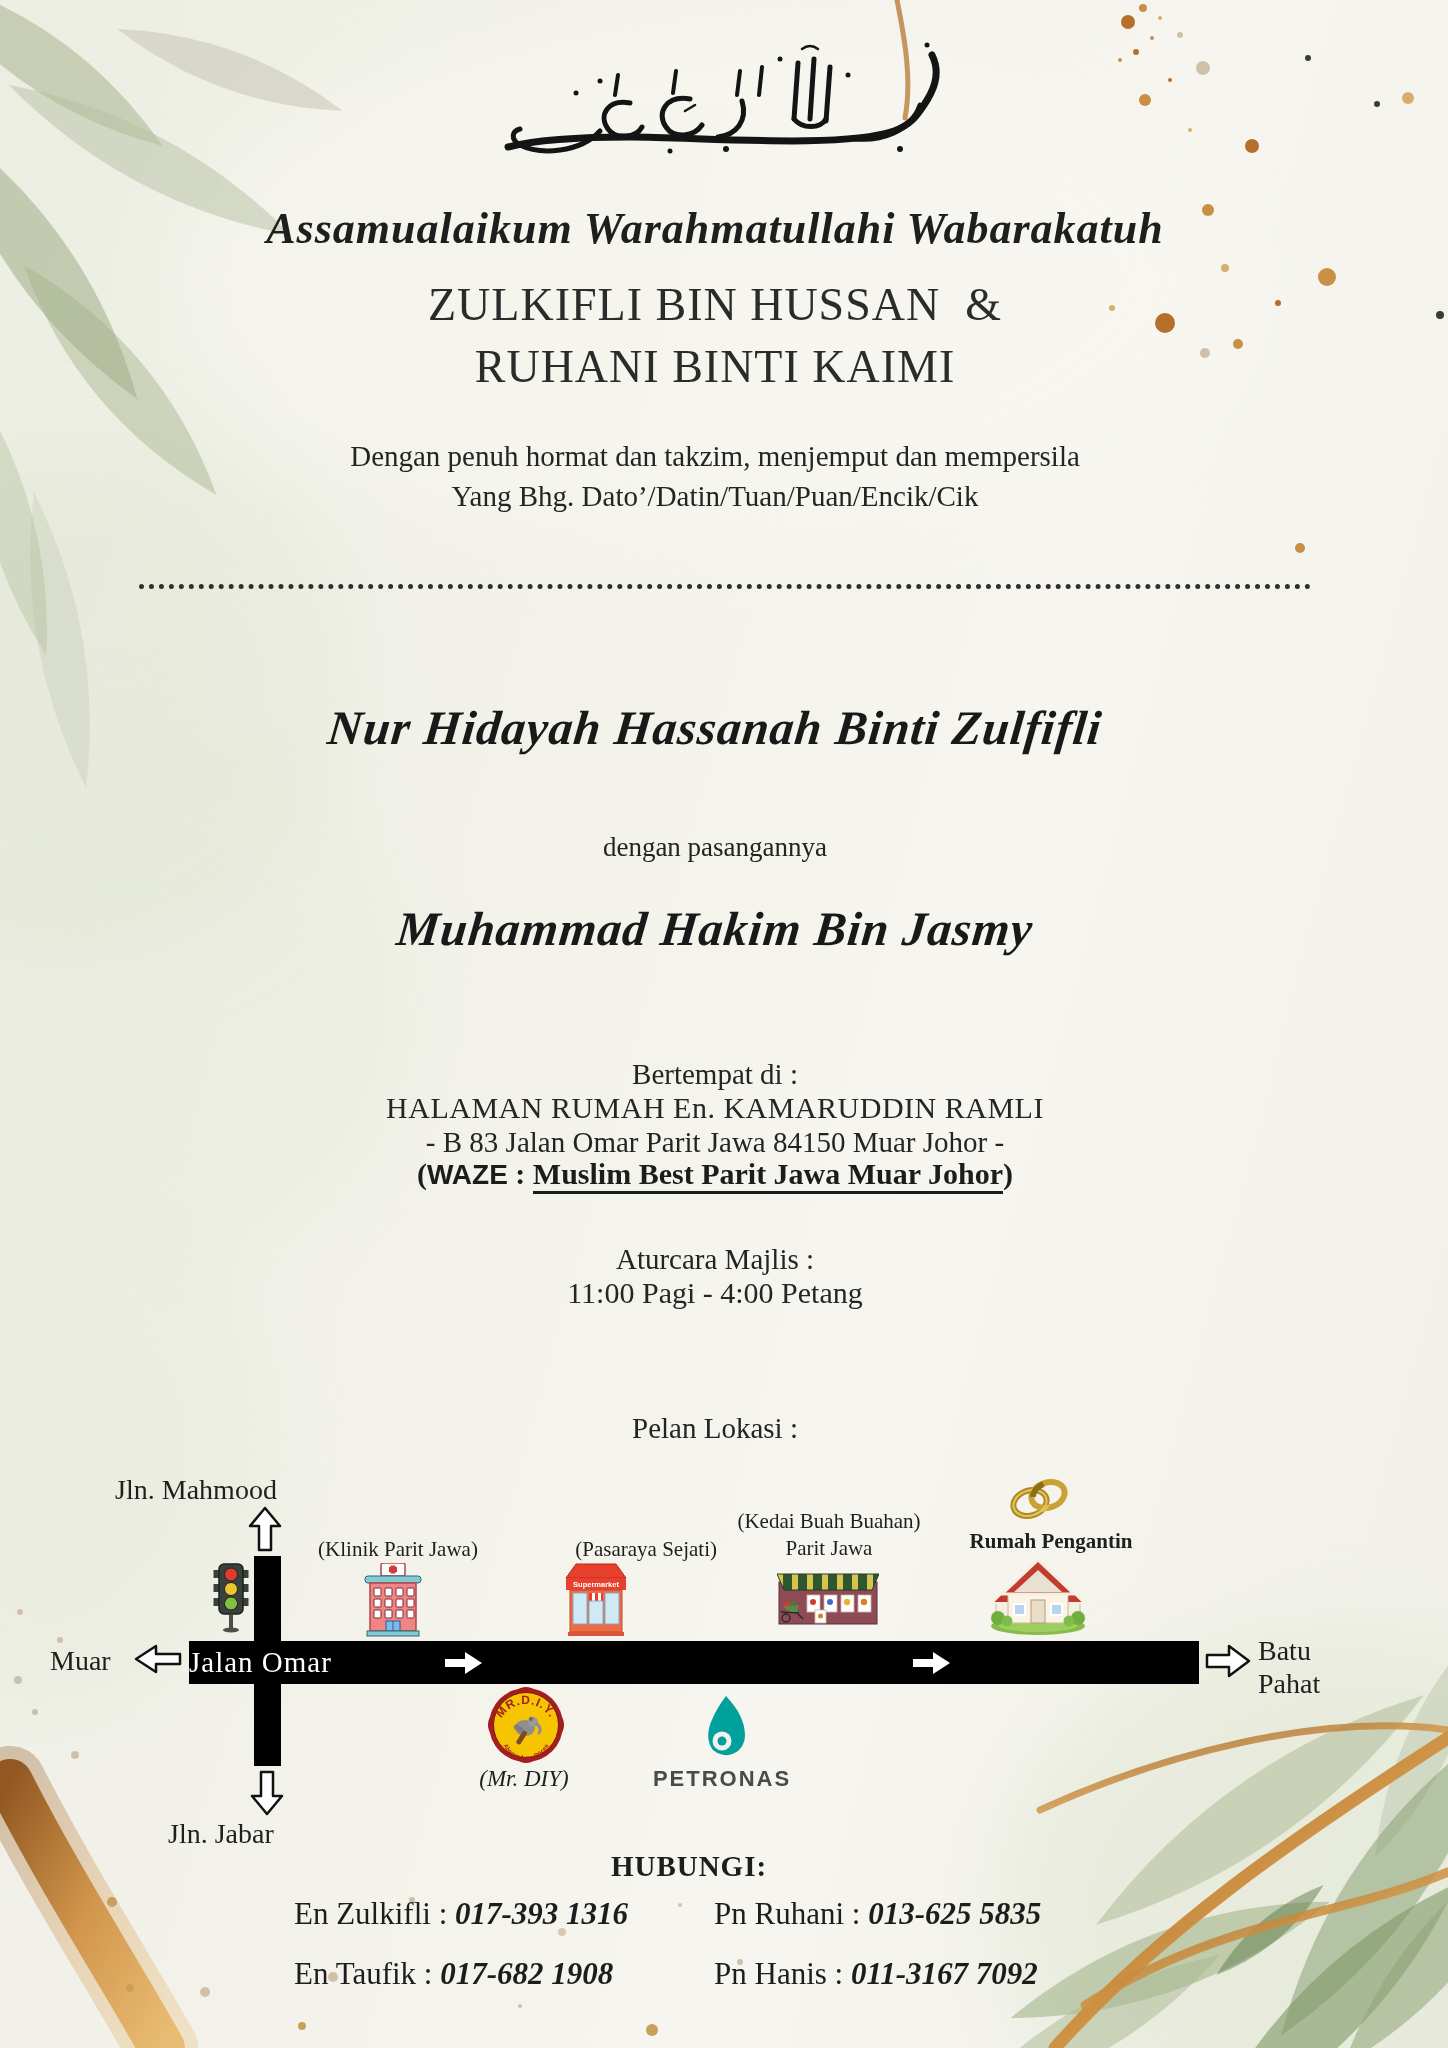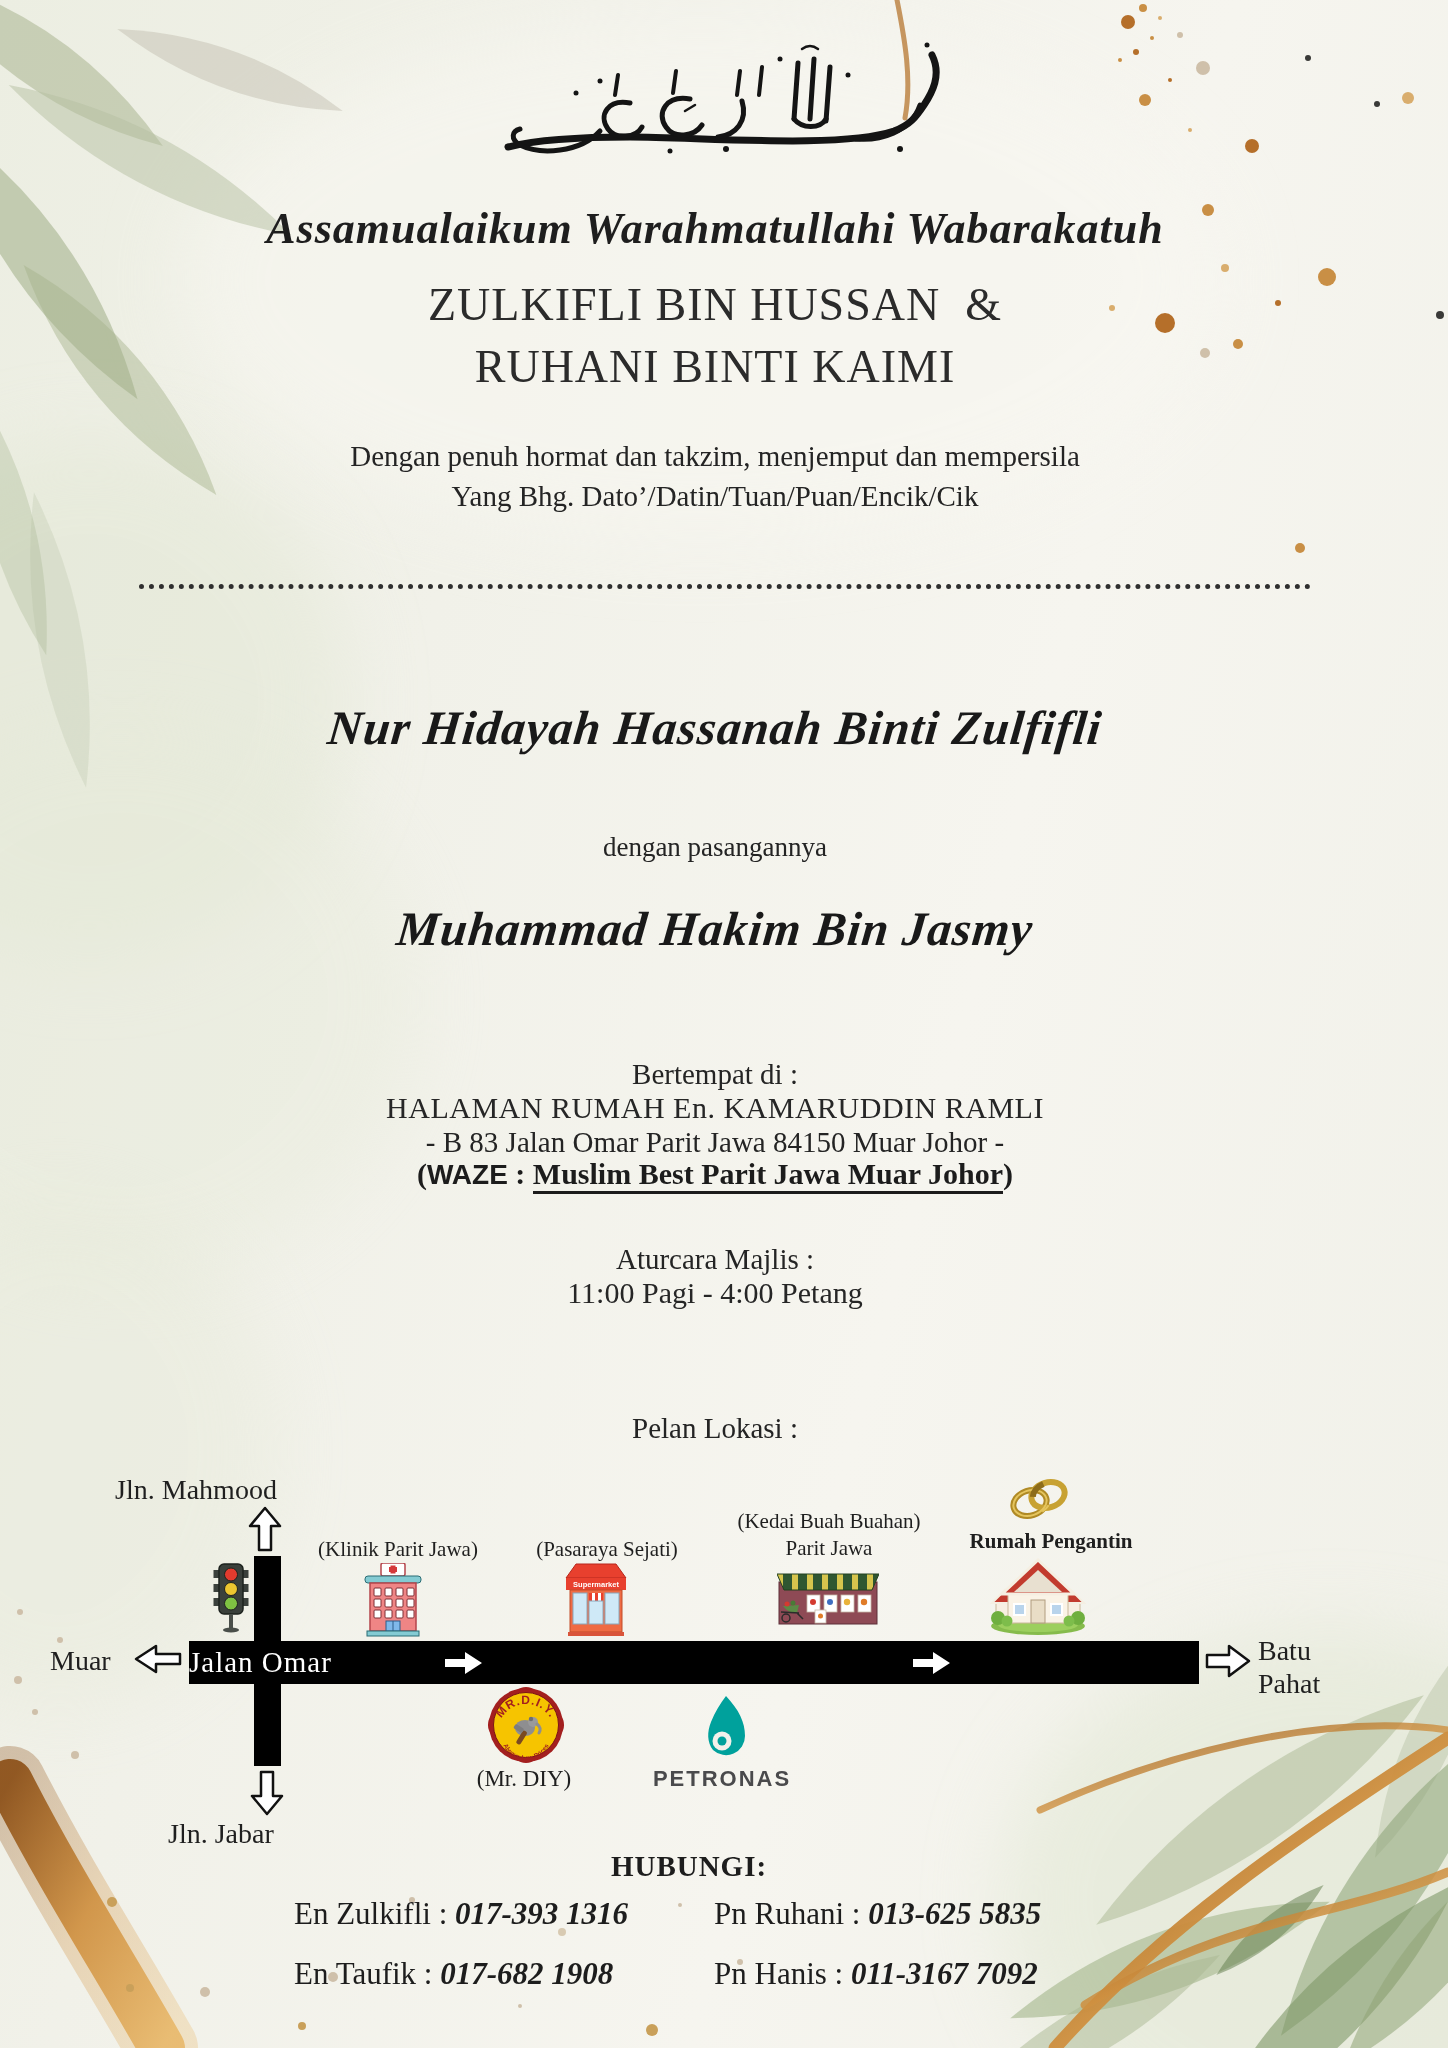--- a/index.html
+++ b/index.html
@@ -41,24 +41,24 @@
   #v-road{left:254px; top:1556px; width:27px; height:210px;}
   #h-road{left:189px; top:1641px; width:1010px; height:43px;}
   #jalan-omar{left:189px; top:1646px; width:1010px; text-align:left; color:#fff; font-size:29px; letter-spacing:1px;}
   .map-lbl{font-size:21px; text-align:center; width:220px; color:#1f1f1f; line-height:1.3;}
   .road-lbl{font-size:28px; color:#1f1f1f;}
   #north-label{left:85px; top:1474px; width:222px; text-align:center;}
   #south-label{left:168px; top:1818px;}
   #muar-label{left:50px; top:1645px;}
   #batu-label{left:1258px; top:1634px; line-height:1.18;}
   #clinic-label{left:288px; top:1536px;}
-  #supermarket-label{left:497px; top:1536px;}
+  #supermarket-label{left:497px; top:1536px;text-align:right;}
   #fruit-label{left:719px; top:1508px;}
   #rumah-label{left:941px; top:1528px; font-weight:700; font-size:21px;}
-  #mrdiy-label{left:414px; top:1764px; font-size:23px;}
+  #mrdiy-label{left:414px; top:1764px; font-size:23px;font-style:italic;}
   #petronas-label{left:612px; top:1766px; width:220px; text-align:center;
      font-family:"Liberation Sans", sans-serif; font-weight:700; font-size:22px; letter-spacing:2px; color:#4a4a4c;}
   #clinic-icon{left:363px; top:1563px;}
   #supermarket-icon{left:562px; top:1562px;}
   #fruit-icon{left:777px; top:1568px;}
   #rings-icon{left:1003px; top:1474px;}
   #house-icon{left:984px; top:1556px;}
   #mrdiy-icon{left:487px; top:1686px;}
   #petronas-icon{left:705px; top:1694px;}
   #traffic-light{left:212px; top:1562px;}

